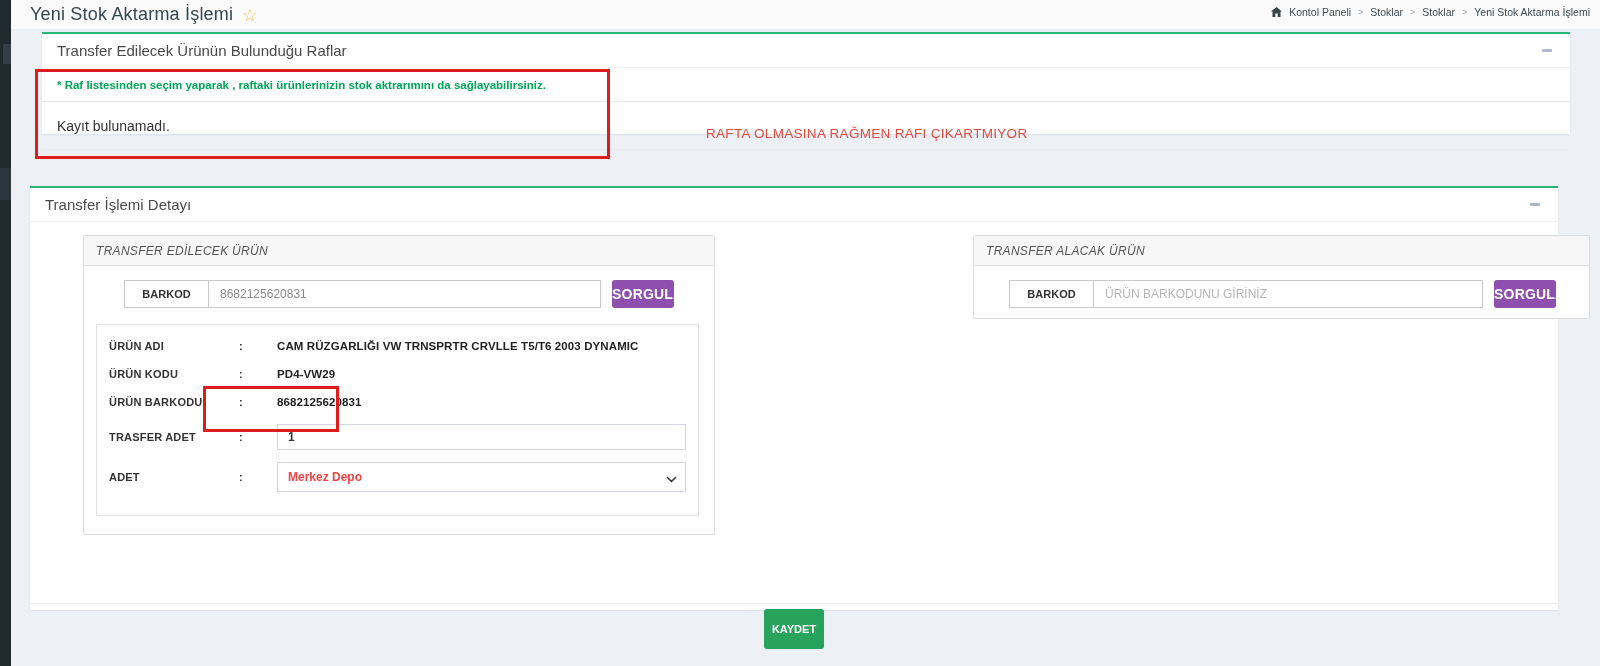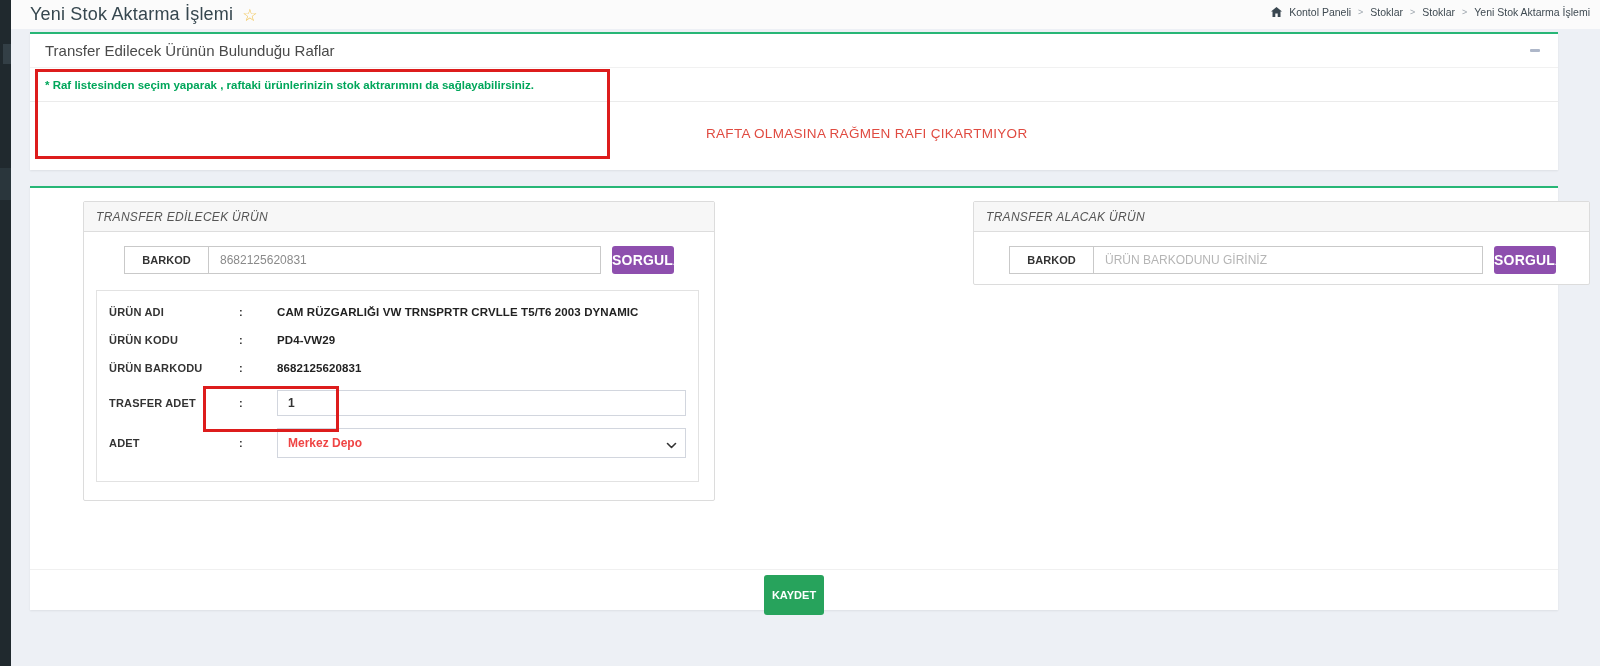--- a/index.html
+++ b/index.html
@@ -42,21 +42,21 @@
     box-shadow:0 1px 2px rgba(0,0,0,0.07);
   }
   .box-header {
     height:34px; display:flex; align-items:center; justify-content:space-between;
     padding:0 15px; border-bottom:1px solid #f1f1f1;
   }
   .box-title { font-size:15px; color:#4a4a4a; }
   .collapse-btn { width:16px; height:16px; display:flex; align-items:center; justify-content:center; cursor:pointer; }
   .collapse-btn .bar { width:10px; height:3px; background:#aeb7c9; border-radius:1px; }
 
-  #panel-shelves { top:32px; height:138px; }
+  #panel-shelves { top:32px; height:102px;margin-left:12px; }
   .note-row {
     height:34px; display:flex; align-items:center; padding:0 15px;
     border-bottom:1px solid #ebebeb;
     color:#00a65a; font-weight:bold; font-size:11.5px;
   }
   .empty-row {
     height:48px; display:flex; align-items:center; padding:0 15px;
     border-bottom:1px solid #ebebeb; font-size:14px; color:#333;
   }
 
@@ -163,23 +163,30 @@
 </div>
 
 <div class="box" id="panel-shelves">
   <div class="box-header">
     <span class="box-title">Transfer Edilecek Ürünün Bulunduğu Raflar</span>
     <span class="collapse-btn">
         <span class="bar"></span>
       </span>
   </div>
   <div class="note-row">* Raf listesinden seçim yaparak , raftaki ürünlerinizin stok aktrarımını da sağlayabilirsiniz.</div>
+  <div class="empty-row">Kayıt bulunamadı.</div>
 </div>
 
 <div class="box" id="panel-detail">
+  <div class="box-header">
+    <span class="box-title">Transfer İşlemi Detayı</span>
+    <span class="collapse-btn">
+        <span class="bar"></span>
+      </span>
+  </div>
 
   <div class="detail-body">
 
     <div class="subpanel" id="sub-source">
       <div class="subpanel-header">TRANSFER EDİLECEK ÜRÜN</div>
       <div class="barkod-group">
         <span class="barkod-label">BARKOD</span>
         <input class="barkod-input" type="text" value="8682125620831" style="">
         <button class="btn-sorgula">SORGULA</button>
       </div>

